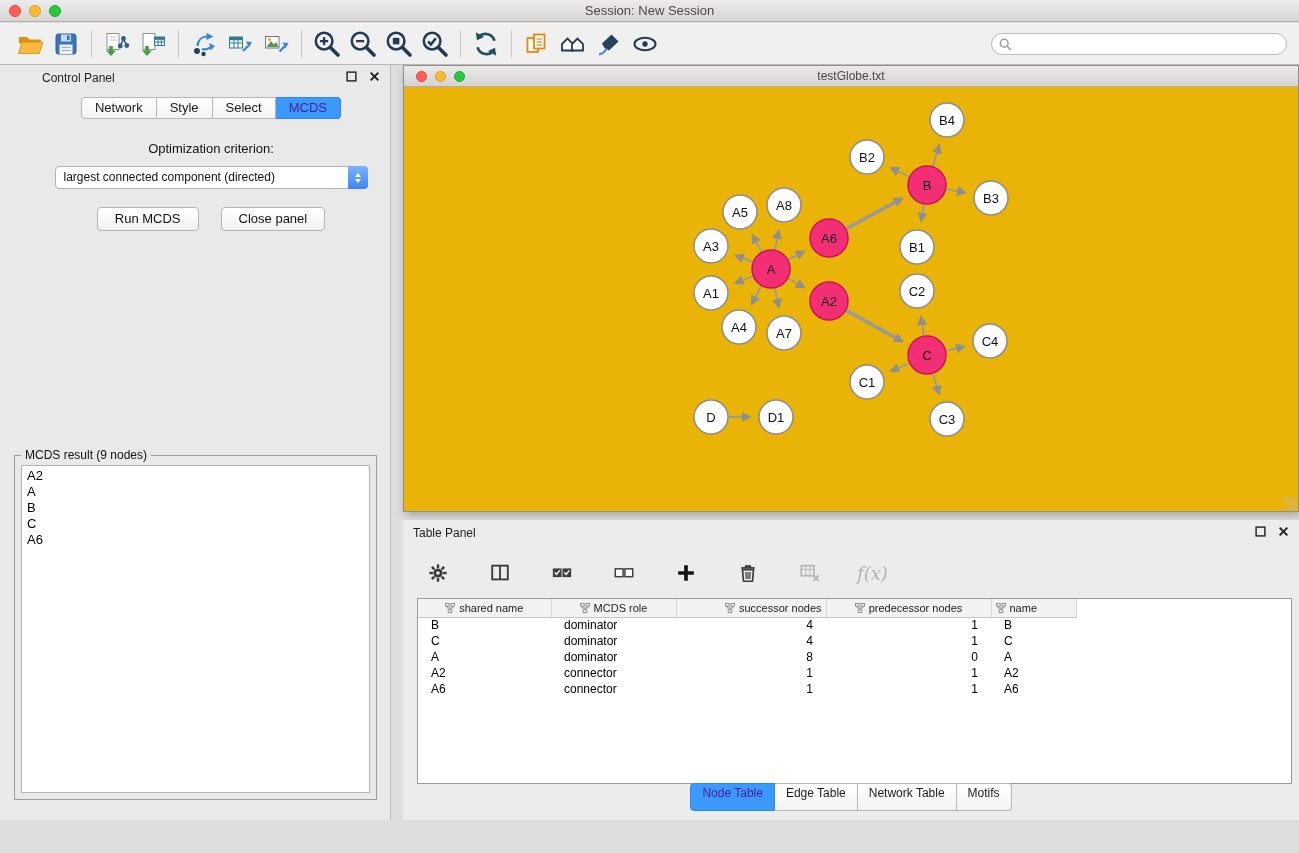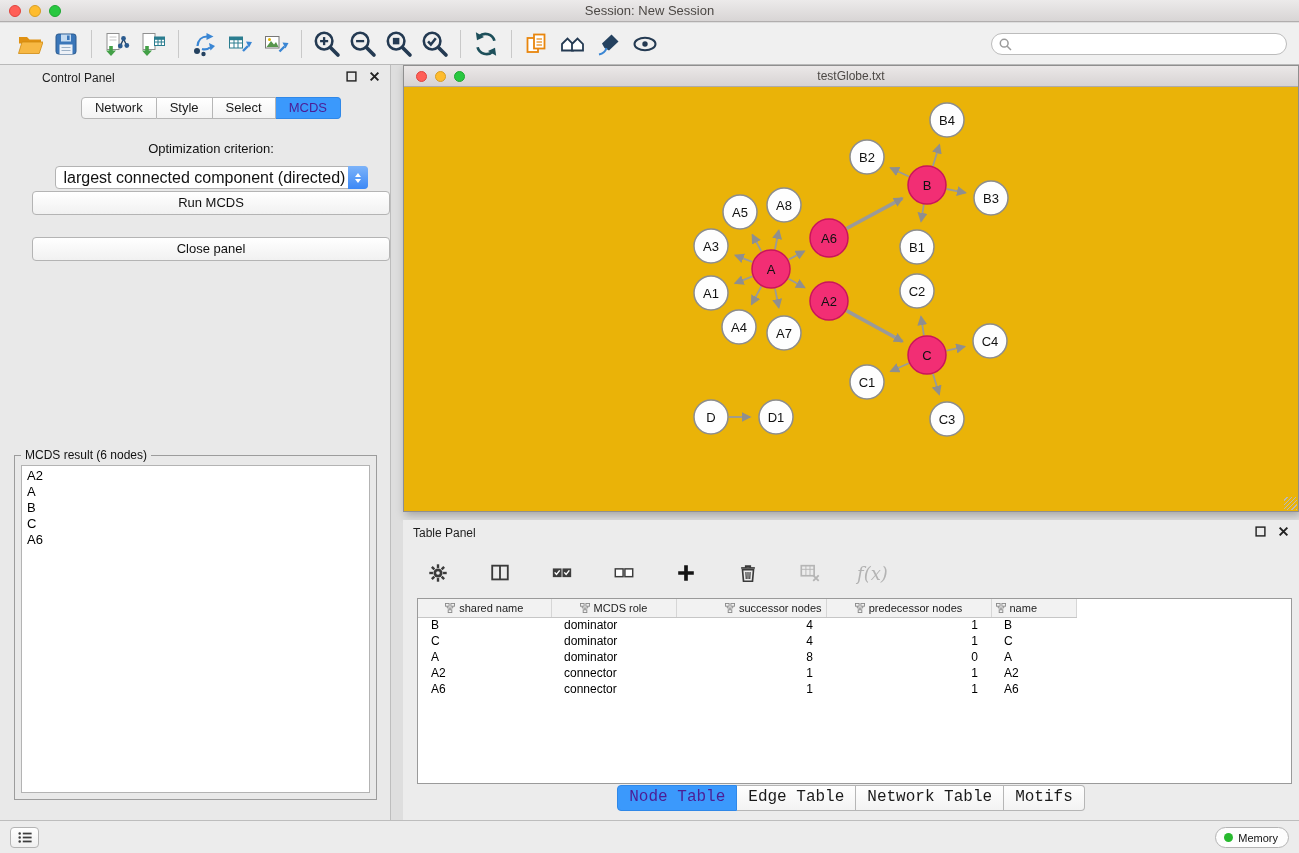--- a/index.html
+++ b/index.html
@@ -34,25 +34,25 @@
 .win-btns{position:absolute;right:9px;top:6px;display:flex;gap:11px;align-items:center;}
 .wbtn{width:12px;height:12px;display:inline-flex;cursor:pointer;}
 .wbtn svg{width:11px;height:11px;}
 .cp-tabs{display:flex;justify-content:center;margin-top:6px;}
 .seg{font-size:13px;color:#1a1a1a;background:linear-gradient(#ffffff,#f3f3f3);border:1px solid #b6b6b6;border-left:none;padding:2px 13px 3px;cursor:pointer;white-space:nowrap;}
 .seg:first-child{border-left:1px solid #b6b6b6;border-radius:4px 0 0 4px;}
 .seg:last-child{border-radius:0 4px 4px 0;}
 .seg.active{background:var(--accent,#3b99fc);color:#4c1d95;border-color:#2f88e8;}
 .opt-label{text-align:center;margin-top:22px;font-size:13px;color:#111;}
 .dropdown{position:relative;margin:10px auto 0;width:313px;height:23px;background:#fff;border:1px solid #b3b3b3;border-radius:4px;cursor:pointer;}
-.dd-text{display:block;line-height:21px;font-size:16px;padding-left:8px;color:#111;white-space:nowrap;overflow:hidden;}
+.dd-text{display:block;line-height:21px;font-size:12px;padding-left:8px;color:#111;white-space:nowrap;overflow:hidden;}
 .dd-cap{position:absolute;right:-1px;top:-1px;width:20px;height:23px;border-radius:0 4px 4px 0;background:linear-gradient(#7cb3f9,#3c88f6);display:flex;flex-direction:column;align-items:center;justify-content:center;gap:2px;}
 .tri-up{width:0;height:0;border-left:3.5px solid transparent;border-right:3.5px solid transparent;border-bottom:4.5px solid #fff;}
 .tri-down{width:0;height:0;border-left:3.5px solid transparent;border-right:3.5px solid transparent;border-top:4.5px solid #fff;}
-.cp-buttons{display:flex;justify-content:center;gap:22px;margin-top:2px;flex-direction:column;}
+.cp-buttons{display:flex;justify-content:center;gap:22px;margin-top:18px;}
 .mac-btn{font-family:inherit;font-size:13px;color:#111;background:linear-gradient(#ffffff,#f1f1f1);border:1px solid #b4b4b4;border-radius:4px;padding:3px 17px 4px;cursor:pointer;}
 .result-box{position:absolute;left:14px;right:13px;top:390px;bottom:20px;border:1px solid #9c9c9c;}
 .legend{position:absolute;top:-8px;left:6px;background:#e9e9e9;padding:0 4px;font-size:12px;color:#111;}
 .result-list{position:absolute;left:6px;right:6px;top:9px;bottom:6px;background:#fff;border:1px solid #b3b3b3;font-size:13px;line-height:16px;padding:2px 5px;color:#000;overflow:auto;}
 
 
 .network-window{position:absolute;top:65px;left:403px;width:896px;height:447px;background:#fff;border:1px solid #8f8f8f;box-shadow:2px 3px 9px rgba(0,0,0,0.28);}
 .nw-titlebar{position:relative;height:21px;background:linear-gradient(#ebe8e8,#d7d3d3);border-bottom:1px solid #aeaaaa;}
 .nw-traffic{position:absolute;left:12px;top:5px;display:flex;gap:8px;}
 .nw-traffic .light{width:11px;height:11px;}
@@ -67,21 +67,21 @@
 .tp-toolbar .tbtn{width:30px;height:30px;}
 .tp-toolbar svg{width:22px;height:22px;}
 .fx{font-family:"DejaVu Serif","Liberation Serif",serif;font-style:italic;font-size:18px;color:#b3b3b3;cursor:default;}
 .tp-table-wrap{position:absolute;left:14px;right:7px;top:78px;bottom:36px;background:#fff;border:1px solid #9a9a9a;overflow:hidden;}
 table{border-collapse:collapse;width:100%;table-layout:fixed;}
 th{background:#f2f2f2;border-right:1px solid #d6d6d6;border-bottom:1px solid #c6c6c6;font-weight:normal;font-size:11px;color:#222;height:18px;padding:0 4px;white-space:nowrap;overflow:hidden;cursor:pointer;}
 th.filler{background:#fff;border-right:none;border-bottom:none;cursor:default;}
 .tree-ico{width:10px;height:10px;margin-right:4px;vertical-align:-1px;}
 td{font-size:12px;color:#000;height:16px;padding:0 13px;white-space:nowrap;overflow:hidden;}
 .tp-tabs{position:absolute;bottom:9px;left:0;right:0;display:flex;justify-content:center;}
-.tp-tabs .seg{font-size:16px;padding:2px 11px 4px;font-family:Liberation Mono, monospace;}
+.tp-tabs .seg{font-size:12px;padding:2px 11px 10px;}
 
 
 .statusbar{position:absolute;left:0;right:0;bottom:0;height:33px;background:#ececec;border-top:1px solid #bdbdbd;}
 .list-btn{position:absolute;left:10px;top:6px;width:29px;height:21px;background:linear-gradient(#fff,#f0f0f0);border:1px solid #b4b4b4;border-radius:4px;display:flex;align-items:center;justify-content:center;cursor:pointer;}
 .list-btn svg{width:16px;height:15px;}
 .memory-btn{position:absolute;right:10px;top:6px;height:21px;background:#fdfdfd;border:1px solid #b4b4b4;border-radius:11px;display:flex;align-items:center;gap:5px;padding:0 10px 0 8px;font-size:11px;color:#111;cursor:pointer;}
 .memory-dot{width:9px;height:9px;border-radius:50%;background:#27b92e;}
 </style>
 </head>
 <body>
@@ -275,21 +275,21 @@
       <span class="dd-cap">
           <span class="tri-up"></span>
           <span class="tri-down"></span>
         </span>
     </div>
     <div class="cp-buttons">
       <button class="mac-btn">Run MCDS</button>
       <button class="mac-btn">Close panel</button>
     </div>
     <div class="result-box">
-      <span class="legend">MCDS result (6 nodes)</span>
+      <span class="legend">MCDS result (9 nodes)</span>
       <div class="result-list">
           <div>A2</div>
           <div>A</div>
           <div>B</div>
           <div>C</div>
           <div>A6</div>
         </div>
     </div>
   </div>
 
@@ -578,32 +578,14 @@
       </table>
     </div>
     <div class="tp-tabs">
         <span class="seg active">Node Table</span>
         <span class="seg">Edge Table</span>
         <span class="seg">Network Table</span>
         <span class="seg">Motifs</span>
       </div>
   </div>
 
-  <div class="statusbar">
-    <span class="list-btn">
-      <svg viewBox="0 0 18 17">
-        <g fill="#3d3d3d">
-          <circle cx="3" cy="4" r="1.4"></circle>
-            <rect x="6.5" y="3" width="10" height="2"></rect>
-          <circle cx="3" cy="8.5" r="1.4"></circle>
-            <rect x="6.5" y="7.5" width="10" height="2"></rect>
-          <circle cx="3" cy="13" r="1.4"></circle>
-            <rect x="6.5" y="12" width="10" height="2"></rect>
-        </g>
-      </svg>
-    </span>
-    <span class="memory-btn">
-      <span class="memory-dot"></span>
-      <span>Memory</span>
-    </span>
-  </div>
 
 </div>
 
 </body></html>

